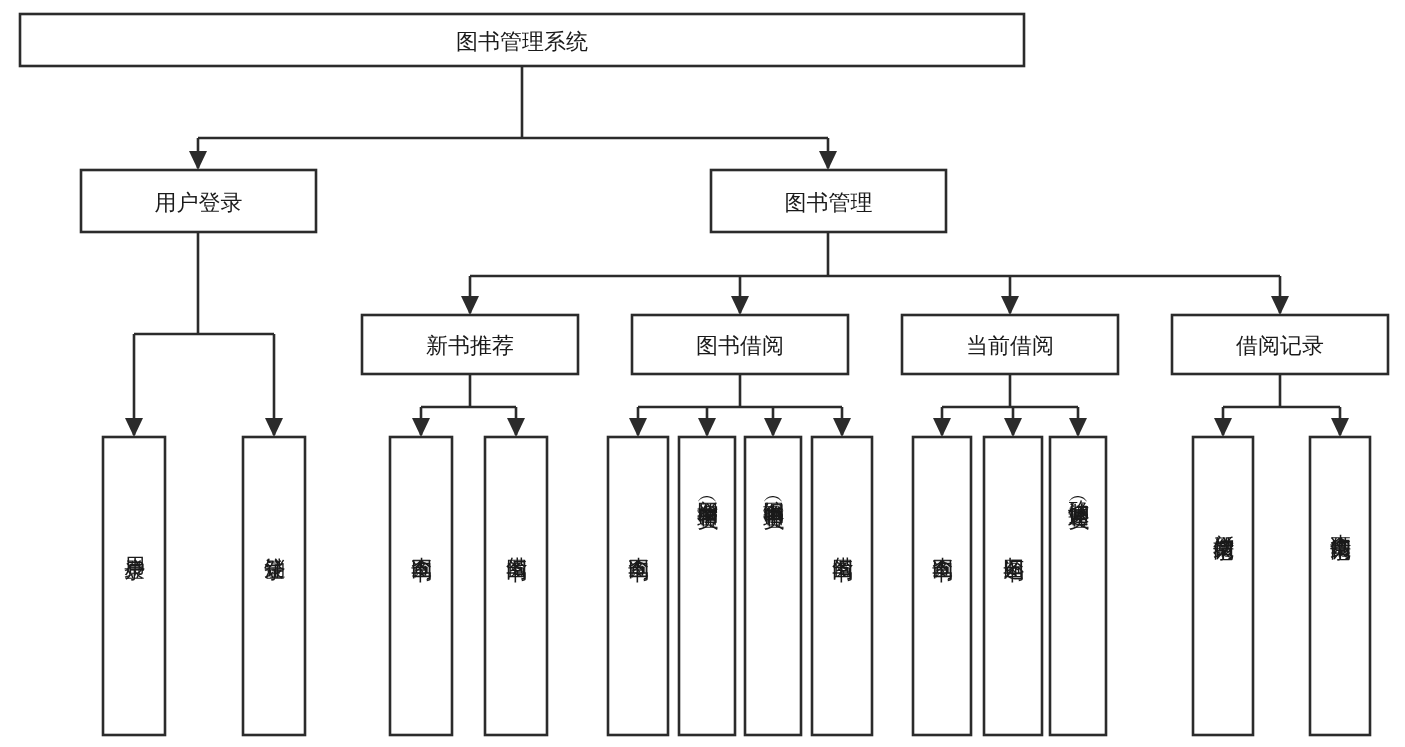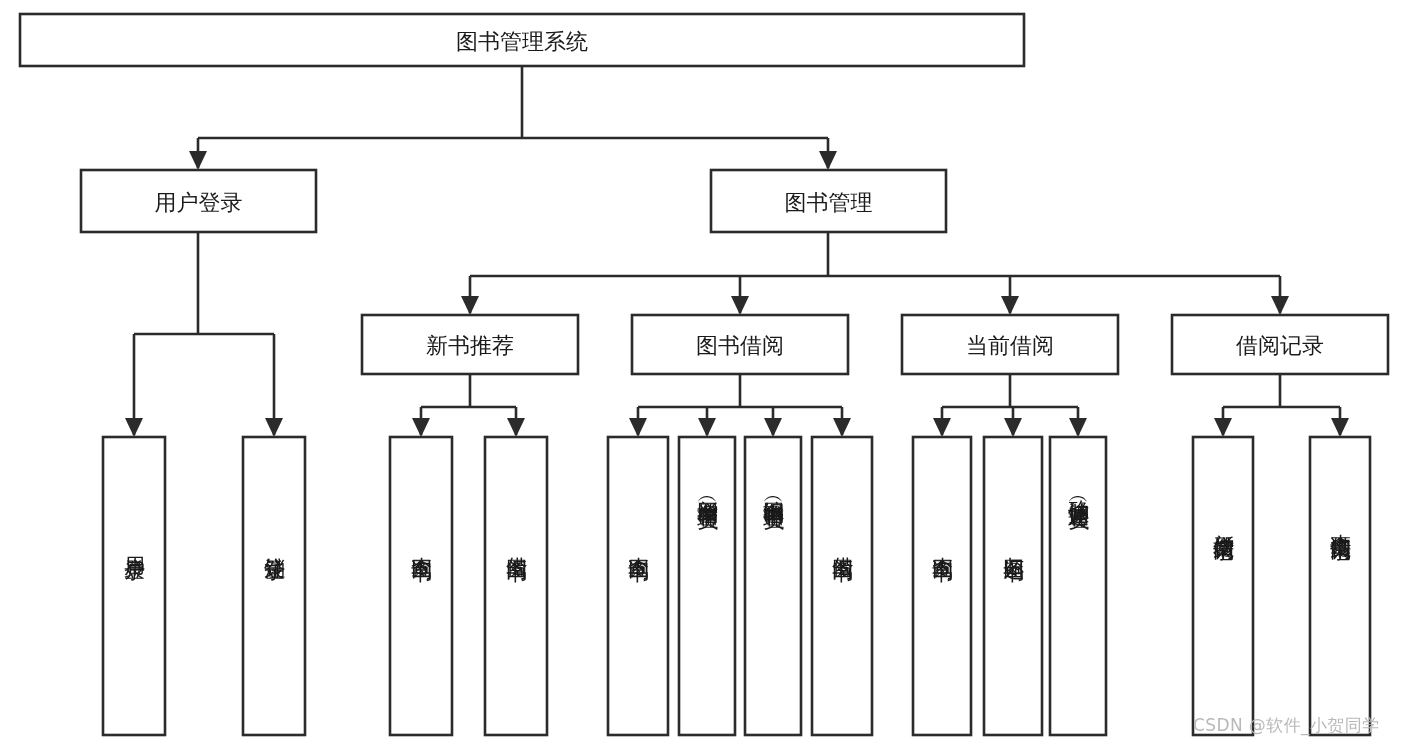--- a/index.html
+++ b/index.html
@@ -205,15 +205,14 @@
         <span class="leaf-label" style="margin-top: 46px;">确认归还（管理员）</span>
       </div>
       <div class="leaf-label-wrap" style="left: 1193px; top: 437px; width: 60px; height: 298px;">
         <span class="leaf-label" style="margin-top: 80px;">新增借阅记录</span>
       </div>
       <div class="leaf-label-wrap" style="left: 1310px; top: 437px; width: 60px; height: 298px;">
         <span class="leaf-label" style="margin-top: 80px;">查询借阅记录</span>
       </div>
     </div>
 
-  <div id="watermark">CSDN @软件_小贺同学</div>
 
 </div>
 
 </body></html>

